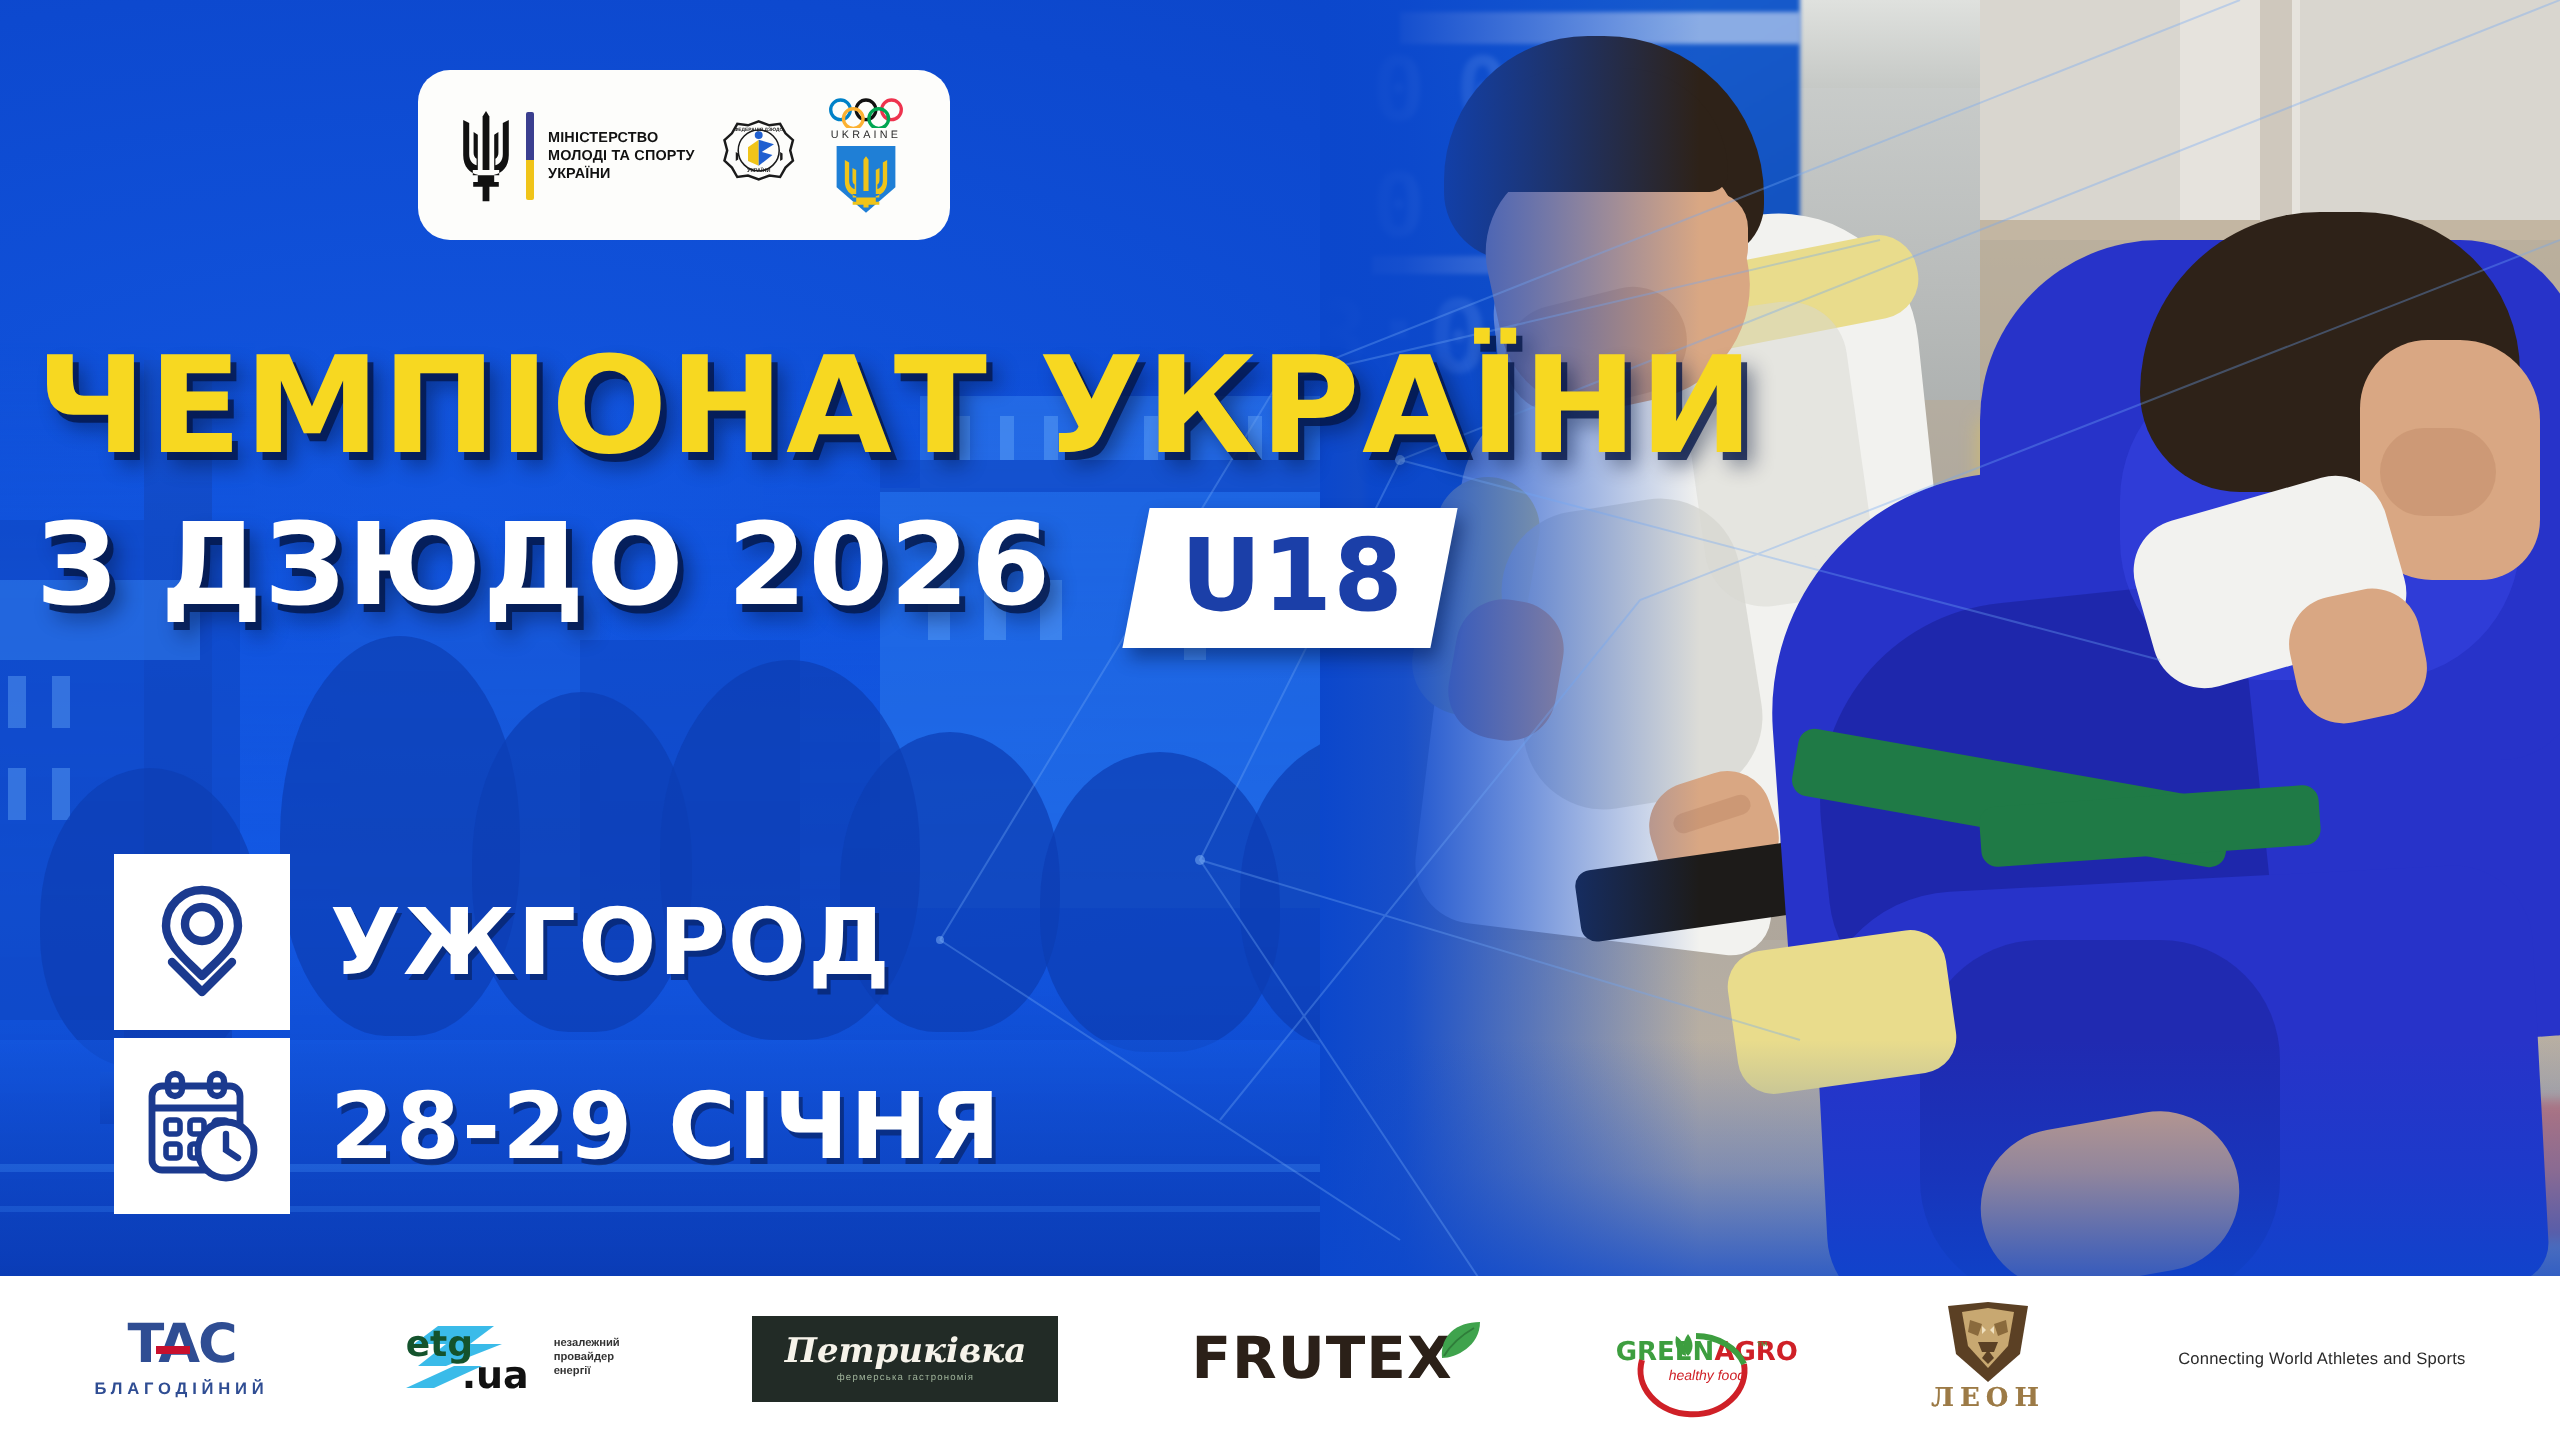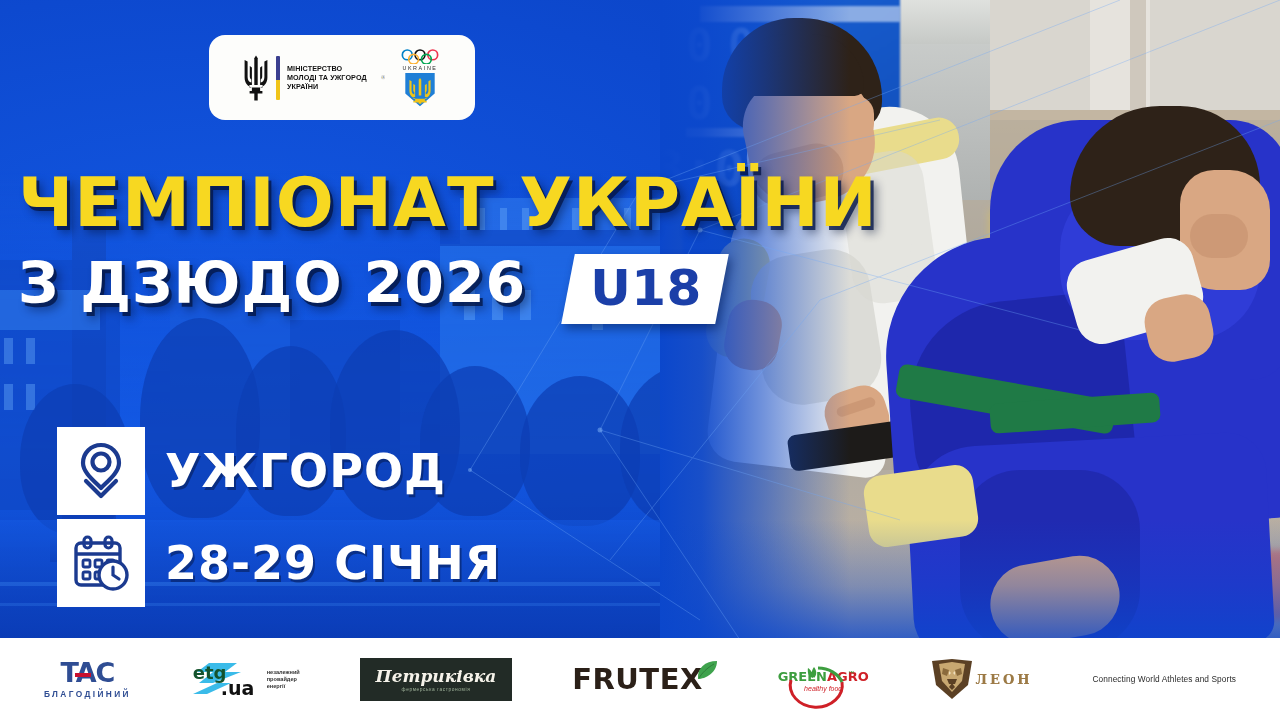--- a/index.html
+++ b/index.html
@@ -97,21 +97,21 @@
 
   
   .lines { position:absolute; inset:0; pointer-events:none; }
 
   
   .logo-bar {
     position:absolute; left:209px; top:35px;
     width:266px; height:85px;
     background:#fdfdfb; border-radius:16px;
     display:flex; align-items:center; gap:14px;
-    padding:0 34px;
+    padding:0 21px;
   }
   .minlogo { display:flex; align-items:center; gap:7px; }
   .trident-box { width:26px; height:46px; }
   .min-divider { width:4px; height:44px; background:linear-gradient(180deg,#3b3f8f 0%,#3b3f8f 55%,#f0c419 55%,#f0c419 100%); border-radius:1px; }
   .min-text {
     font-family:"Liberation Sans", sans-serif;
     font-weight:700; font-size:7.2px; line-height:9.2px;
     color:#111; letter-spacing:.1px; white-space:nowrap;
   }
   .fed-logo { width:47px; height:47px; }
@@ -210,21 +210,21 @@
   .ga-green { font-family:"DejaVu Sans", sans-serif; font-weight:700; font-size:13px; color:#3d9e3f; }
   .ga-red { font-family:"DejaVu Sans", sans-serif; font-weight:700; font-size:13px; color:#cf2027; }
   .ga-sub { font-family:"Liberation Sans", sans-serif; font-style:italic; font-size:7px; color:#cf2027; margin-top:1px; }
 
   
   .mir { flex-direction:column; align-items:center; gap:1px; }
   .mir-sub { font-family:"Liberation Sans", sans-serif; font-size:4.6px; font-weight:700; letter-spacing:.2px; color:#2e8b6a; }
   .mir-name { font-family:"Liberation Sans", sans-serif; font-weight:700; font-size:14.5px; letter-spacing:.4px; color:#2e8b6a; line-height:16px; }
 
   
-  .leon { flex-direction:row; align-items:center; gap:1px; }
+  .leon { flex-direction:column; align-items:center; gap:1px; }
   .leon-name { font-family:"DejaVu Serif", serif; font-weight:700; font-size:13px; letter-spacing:3px;
     background:linear-gradient(180deg,#e8d9b4,#8a6a3c); -webkit-background-clip:text; background-clip:text; color:#9c7a46; }
 
   
   .fito { flex-direction:column; align-items:center; gap:1px; }
   .fito-row { display:flex; align-items:center; gap:6px; }
   .fito-name { font-family:"DejaVu Sans", sans-serif; font-weight:700; font-size:27px; color:#16161a; line-height:28px; letter-spacing:-.5px; }
   .fito-sub { font-family:"Liberation Sans", sans-serif; font-size:8.3px; color:#2b2b2b; letter-spacing:.1px; }
 </style>
 </head>
@@ -373,21 +373,21 @@
   <div class="logo-bar">
 
     <div class="minlogo">
       <svg class="trident-box" viewBox="0 0 26 46">
         <path fill="#111" d="M13 0.5 L14.7 3.2 L14.7 30 L11.3 30 L11.3 3.2 Z"></path>
         <path fill="#111" d="M1.6 5 L4.6 6.5 L4.6 22 C4.6 25.5 6.3 27 8.3 27.6 L8.3 24.4 C7.3 23.8 6.8 22.8 6.8 21.4 L6.8 11 L8.9 12.4 L8.9 30 L6.4 30 L6.4 32.6 L19.6 32.6 L19.6 30 L17.1 30 L17.1 12.4 L19.2 11 L19.2 21.4 C19.2 22.8 18.7 23.8 17.7 24.4 L17.7 27.6 C19.7 27 21.4 25.5 21.4 22 L21.4 6.5 L24.4 5 L24.4 22.6 C24.4 28.4 21 31.6 17.1 32.4 L17.1 36 L19.4 36 L19.4 38.4 L14.7 38.4 L14.7 45.6 L11.3 45.6 L11.3 38.4 L6.6 38.4 L6.6 36 L8.9 36 L8.9 32.4 C5 31.6 1.6 28.4 1.6 22.6 Z"></path>
       </svg>
       <div class="min-divider"></div>
       <div>
         <div class="min-text">МІНІСТЕРСТВО</div>
-        <div class="min-text">МОЛОДІ ТА УЖГОРОД</div>
+        <div class="min-text">МОЛОДІ ТА СПОРТУ</div>
         <div class="min-text">УКРАЇНИ</div>
       </div>
     </div>
 
     <svg class="fed-logo" viewBox="0 0 48 48">
       <path fill="none" stroke="#1b1b1b" stroke-width="1.6" d="M24 2 L31 4.6 L38 3.6 L41.5 9.8 L46.4 14.3 L44.6 21 L46.4 27.7 L41.5 32.2 L38 38.4 L31 37.4 L24 40 L17 37.4 L10 38.4 L6.5 32.2 L1.6 27.7 L3.4 21 L1.6 14.3 L6.5 9.8 L10 3.6 L17 4.6 Z"></path>
       <circle cx="24" cy="21" r="13.4" fill="none" stroke="#1b1b1b" stroke-width="1"></circle>
       <path fill="#f0c419" d="M17 19 L24 14 L24 31 L17 28 Z"></path>
       <path fill="#1f5fd0" d="M24 14 L34 17 L26 22 L33 24 L24 31 Z"></path>
       <circle cx="24" cy="11" r="2.6" fill="#1f5fd0"></circle>

